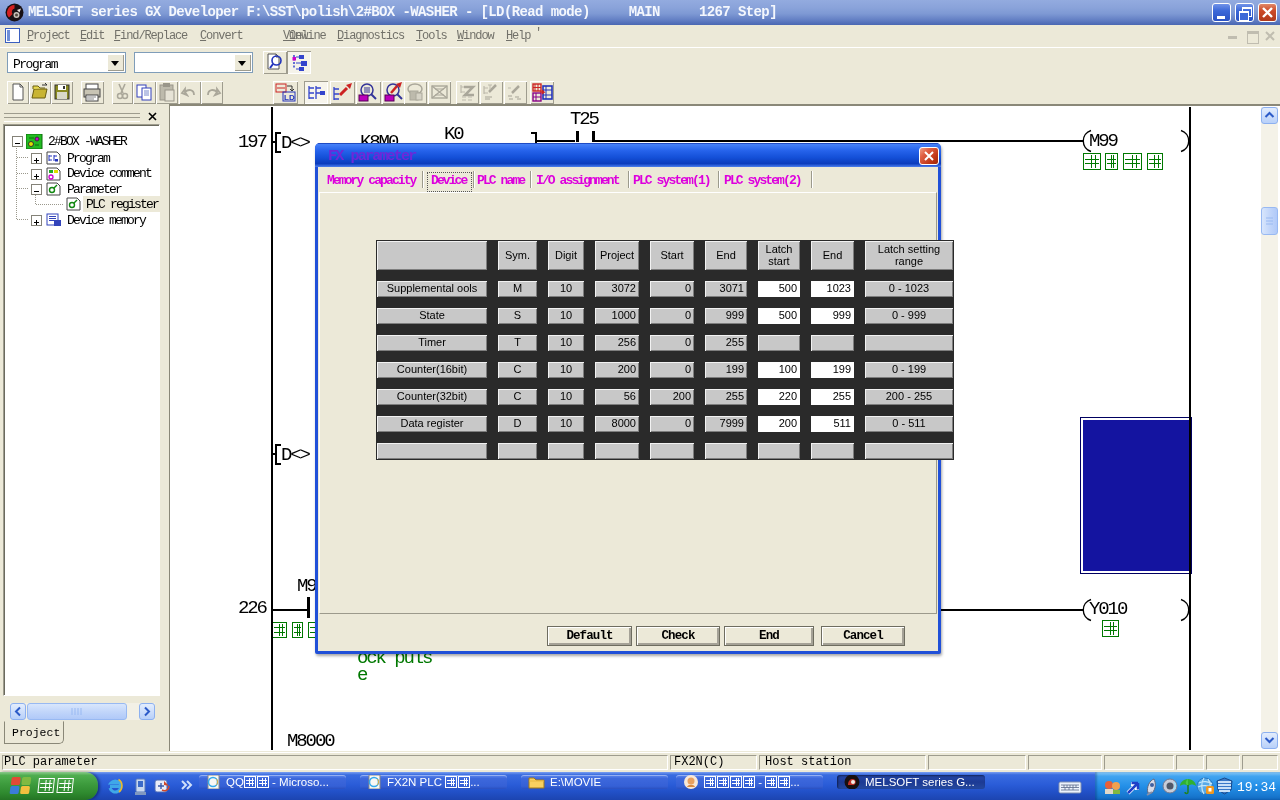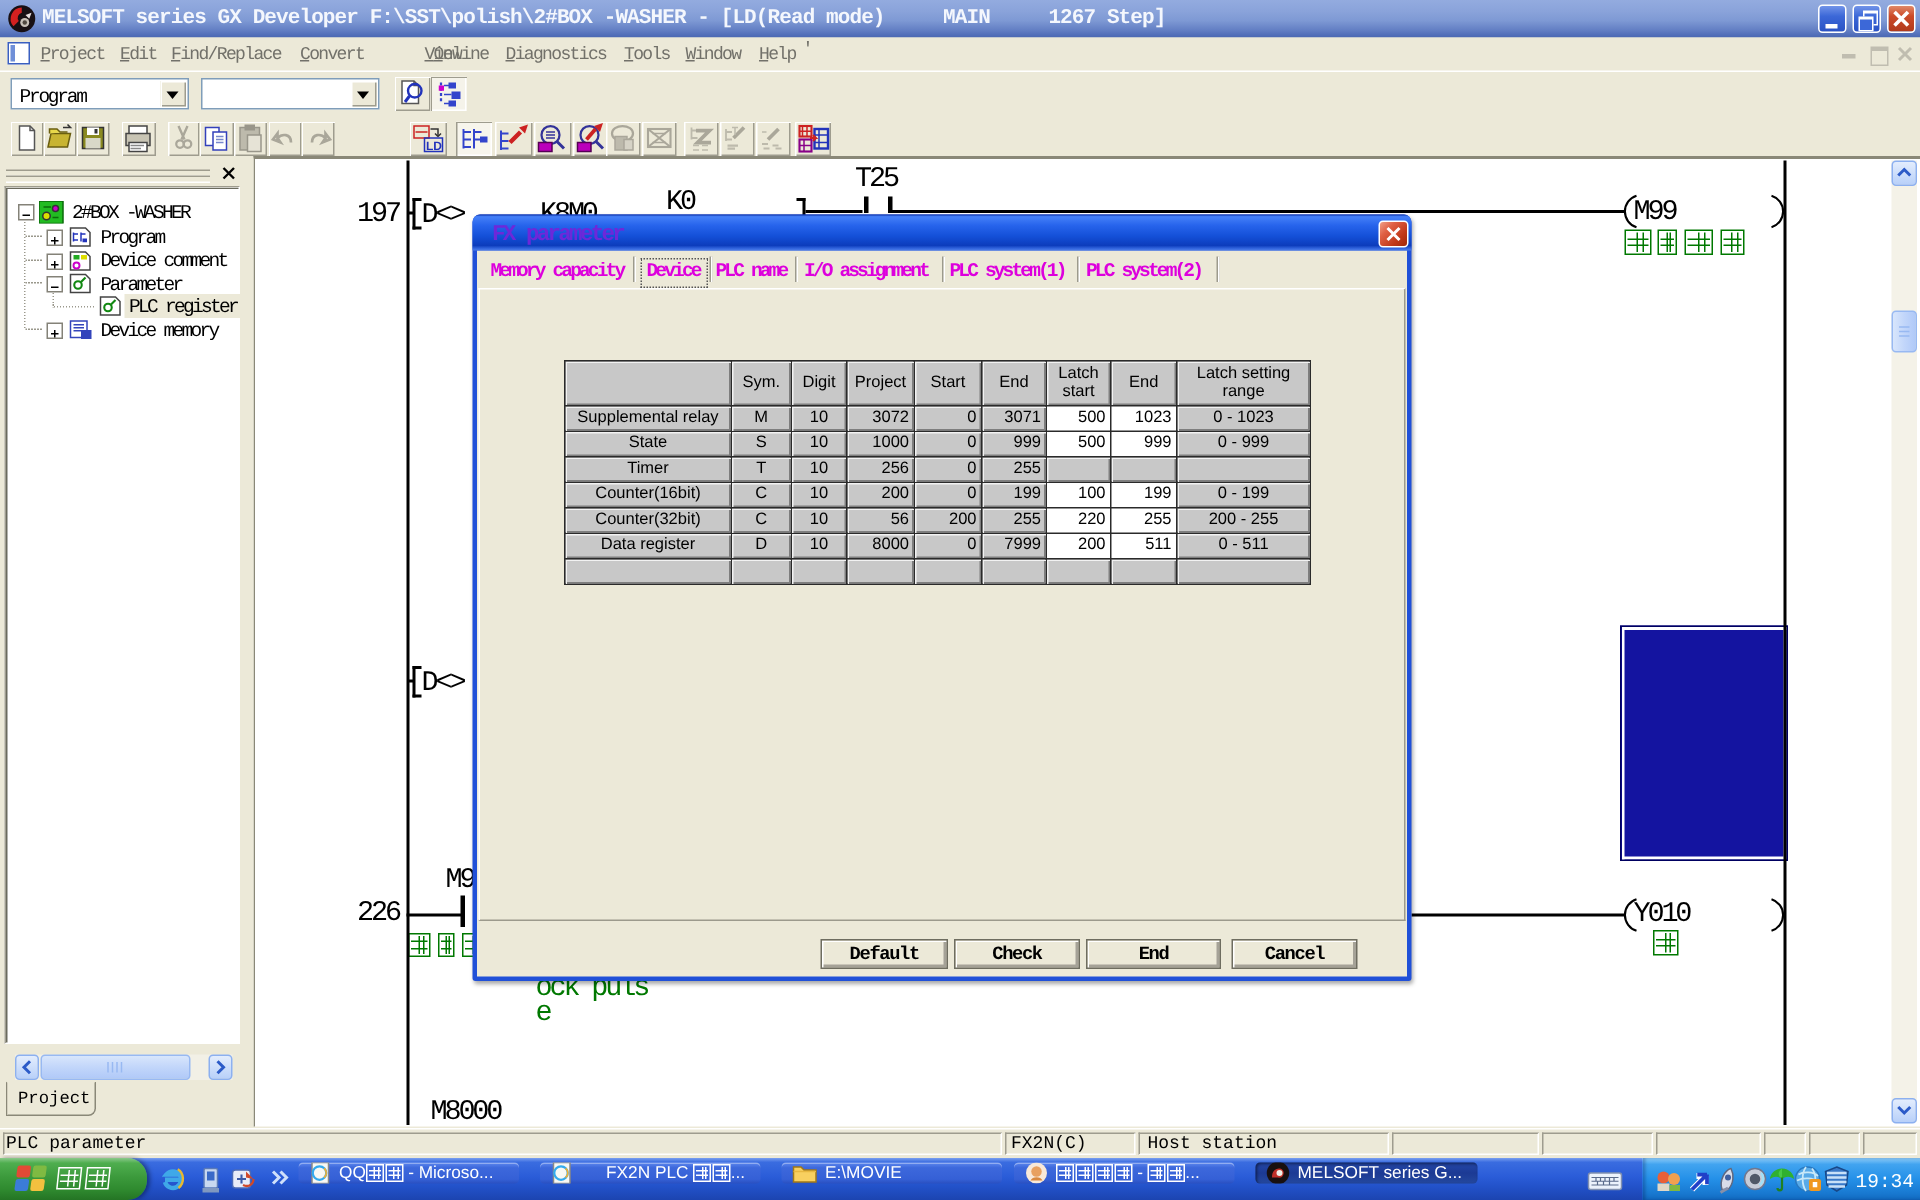--- a/index.html
+++ b/index.html
@@ -5,21 +5,21 @@
 html,body{margin:0;padding:0;width:1280px;height:800px;overflow:hidden;background:#ECE9D8;
  font-family:"Liberation Sans",sans-serif;}
 .ab{position:absolute;white-space:nowrap;}
 .lm{font-family:"Liberation Mono",monospace;}
 .lt{font-family:"Liberation Mono",monospace;font-size:19px;letter-spacing:-2.1px;color:#000;}
 .hz{display:inline-block;box-sizing:border-box;border:1px solid;position:relative;vertical-align:top;}
 .hz::before{content:"";position:absolute;left:1px;right:1px;top:30%;border-top:1px solid;border-bottom:1px solid;bottom:32%;}
 .hz::after{content:"";position:absolute;top:1px;bottom:1px;left:46%;border-left:1px solid;border-right:1px solid;right:24%;}
 .bevel{box-shadow:inset 1px 1px 0 #FFFFFF, inset -1px -1px 0 #9E9C8E;}
 .tbtn{position:absolute;background:#ECE9D8;box-shadow:inset 1px 1px 0 #FFFFFF, inset -1px -1px 0 #9E9C8E;}
-#ptable{display:grid;grid-template-columns:110px 39px 36px 44px 44px 42px 42px 43px 88px;grid-template-rows:29px repeat(7,16px);gap:1px;background:#2A2A2A;border:1px solid #2A2A2A;font-size:11px;color:#000;}
+#ptable{display:grid;grid-template-columns:110px 39px 36px 44px 44px 42px 42px 43px 88px;grid-template-rows:29px repeat(7,16px);gap:11px;background:#2A2A2A;border:1px solid #2A2A2A;font-size:11px;color:#000;}
 #ptable>div{display:flex;align-items:center;justify-content:center;text-align:center;line-height:1.05;}
 #ptable .g{background:#C8C8C8;box-shadow:inset 1px 1px 0 #F2F2F2, inset -1px -1px 0 #7E7E7E;}
 #ptable .w{background:#FFFFFF;}
 #ptable .r{justify-content:flex-end;padding-right:3px;box-sizing:border-box;}
 .dlgbtn{height:20px;background:#ECE9D8;border:1px solid #6E6D60;box-shadow:inset 1px 1px 0 #FFFFFF, inset -2px -2px 0 #A5A297;box-sizing:border-box;font-family:"Liberation Mono",monospace;font-size:12.5px;letter-spacing:-0.9px;font-weight:bold;color:#000;display:flex;align-items:center;justify-content:center;}
 .sbcell{position:absolute;top:755px;height:15px;border:1px solid;border-color:#9E9C8E #FFFFFF #FFFFFF #9E9C8E;box-sizing:border-box;}
 .tkbtn{position:absolute;top:775px;height:14px;border-radius:3px;background:linear-gradient(180deg,#5E88EE 0%,#3D68DC 25%,#3560D6 80%,#2A50C0 100%);box-shadow:inset 0 1px 0 rgba(255,255,255,0.35);color:#fff;font-size:11.5px;display:flex;align-items:center;white-space:nowrap;overflow:hidden;}
 </style>
 </head>
 <body>
@@ -405,21 +405,21 @@
  <div class="ab" id="ptable" style="left:61px;top:97px;">
   <div class="g"></div>
       <div class="g">Sym.</div>
       <div class="g">Digit</div>
       <div class="g">Project</div>
       <div class="g">Start</div>
       <div class="g">End</div>
       <div class="g">Latch<br>start</div>
       <div class="g">End</div>
       <div class="g">Latch setting<br>range</div>
-  <div class="g">Supplemental relay</div>
+  <div class="g">Supplemental ools</div>
       <div class="g">M</div>
       <div class="g">10</div>
       <div class="g r">3072</div>
       <div class="g r">0</div>
       <div class="g r">3071</div>
       <div class="w r">500</div>
       <div class="w r">1023</div>
       <div class="g">0 - 1023</div>
   <div class="g">State</div>
       <div class="g">S</div>
@@ -538,21 +538,21 @@
       <path d="M10 5 C12 6 12 10 10 11" stroke="#F0B030" fill="none"></path>
     </svg>
  <span style="margin-left:5px;">QQ<span class="hz" style="width:12px;height:12px;"></span><span class="hz" style="width:12px;height:12px;margin-left:1px;"></span> - Microso...</span>
 </div>
 <div class="tkbtn" style="left:360px;width:147px;">
  <svg style="margin-left:7px;" width="15" height="16">
       <rect x="2" y="1" width="11" height="14" fill="#F8F8F4" stroke="#888"></rect>
       <circle cx="7" cy="8" r="4.5" fill="none" stroke="#33AAEE" stroke-width="1.5"></circle>
       <path d="M10 5 C12 6 12 10 10 11" stroke="#F0B030" fill="none"></path>
     </svg>
- <span style="margin-left:22px;">FX2N PLC <span class="hz" style="width:12px;height:12px;"></span><span class="hz" style="width:12px;height:12px;margin-left:1px;"></span>...</span>
+ <span style="margin-left:5px;">FX2N PLC <span class="hz" style="width:12px;height:12px;"></span><span class="hz" style="width:12px;height:12px;margin-left:1px;"></span>...</span>
 </div>
 <div class="tkbtn" style="left:521px;width:147px;">
  <svg style="margin-left:7px;" width="17" height="16">
       <path d="M1 4 L6 4 L8 6 L16 6 L16 14 L1 14 Z" fill="#F8D060" stroke="#A07818"></path>
       <path d="M1 7 L16 7" stroke="#E8B840"></path>
     </svg>
  <span style="margin-left:5px;">E:\MOVIE</span>
 </div>
 <div class="tkbtn" style="left:676px;width:147px;">
  <svg style="margin-left:7px;" width="16" height="16">

